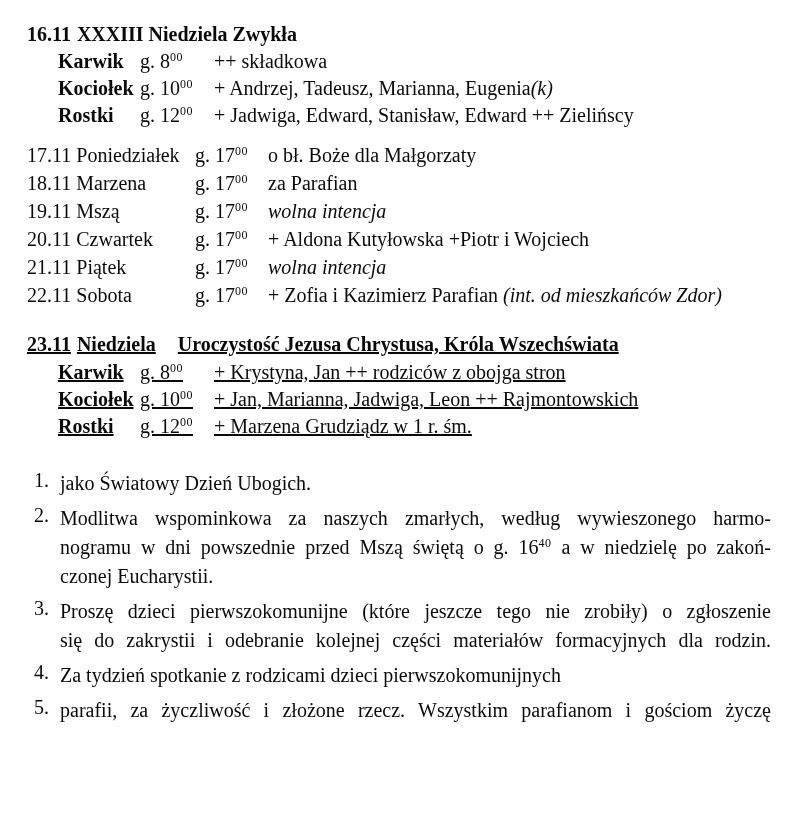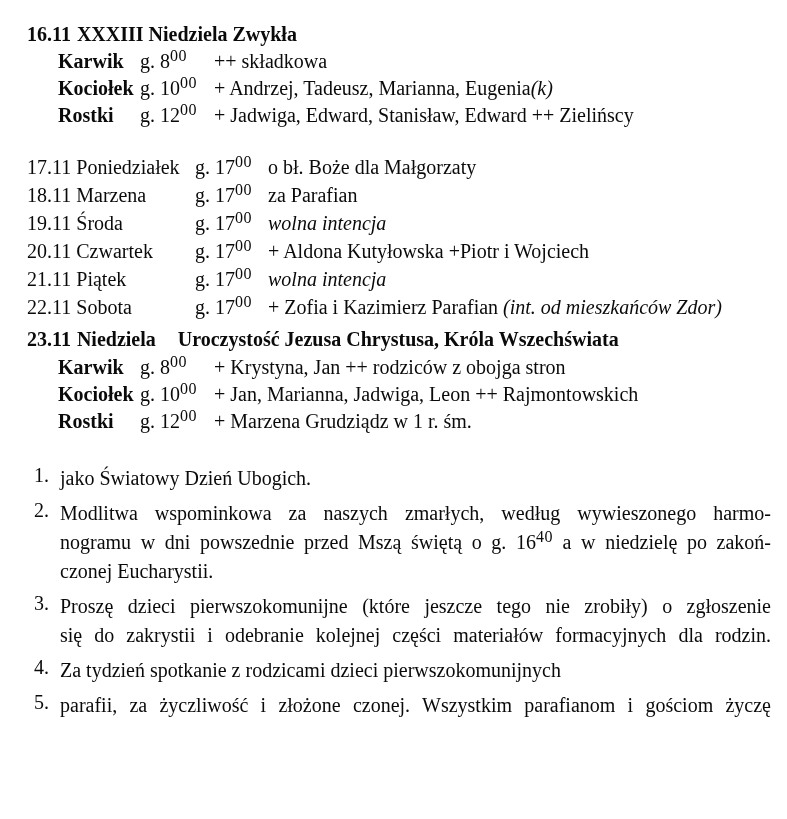--- a/index.html
+++ b/index.html
@@ -18,31 +18,31 @@
   .hdr { font-weight: bold; line-height: 28px; white-space: nowrap; }
   .hdr .gap { margin-left: 6px; }
   .hdr .title2 { margin-left: 22px; }
 
   
   .mass-row { display: flex; line-height: 27px; white-space: nowrap; padding-left: 31px; }
   .place { width: 82px; font-weight: bold; flex: none; }
   .mtime { width: 74px; flex: none; }
 
   
-  .wk { margin-top: 24px; }
+  .wk { margin-top: 12px; }
   .wk-row { display: flex; line-height: 28px; white-space: nowrap; }
   .wd-col { width: 168px; flex: none; }
   .wd-col .day { margin-left: 5px; }
   .wtime { width: 73px; flex: none; }
 
-  .sun2 { margin-top: 4px; }
+  .sun2 { margin-top: 21px; text-decoration: underline; }
   .sun2 .hdr { margin-bottom: 1px; }
 
   
-  .sup { font-size: 16px; vertical-align: 7px; line-height: 0; letter-spacing: 0.5px; }
+  .sup { font-size: 12px; vertical-align: 7px; line-height: 0; letter-spacing: 0.5px; }
 
   .it { font-style: italic; }
 
   
   .anns { margin-top: 29px; }
   .ann { display: flex; margin-bottom: 6px; padding-left: 7px; }
   .num { width: 26px; flex: none; }
   .ann-lines { flex: 1; min-width: 0; }
   .ln { line-height: 29px; }
   .just { text-align: justify; text-align-last: justify; white-space: nowrap; }
@@ -77,21 +77,21 @@
       <span class="wd-col"><span>17.11</span><span class="day">Poniedziałek</span></span>
       <span class="wtime"><span>g. 17</span><span class="sup">00</span></span>
       <span class="intent"><span>o bł. Boże dla Małgorzaty</span><span class="it"></span></span>
     </div>
     <div class="wk-row">
       <span class="wd-col"><span>18.11</span><span class="day">Marzena</span></span>
       <span class="wtime"><span>g. 17</span><span class="sup">00</span></span>
       <span class="intent"><span>za Parafian</span><span class="it"></span></span>
     </div>
     <div class="wk-row">
-      <span class="wd-col"><span>19.11</span><span class="day">Środa</span></span>
+      <span class="wd-col"><span>19.11</span><span class="day">Mszą</span></span>
       <span class="wtime"><span>g. 17</span><span class="sup">00</span></span>
       <span class="intent"><span></span><span class="it">wolna intencja</span></span>
     </div>
     <div class="wk-row">
       <span class="wd-col"><span>20.11</span><span class="day">Czwartek</span></span>
       <span class="wtime"><span>g. 17</span><span class="sup">00</span></span>
       <span class="intent"><span>+ Aldona Kutyłowska +Piotr i Wojciech</span><span class="it"></span></span>
     </div>
     <div class="wk-row">
       <span class="wd-col"><span>21.11</span><span class="day">Piątek</span></span>
@@ -154,19 +154,19 @@
     <div class="ann">
       <span class="num">4.</span>
       <div class="ann-lines">
         <div class="ln">Za tydzień spotkanie z rodzicami dzieci pierwszokomunijnych</div>
       </div>
     </div>
 
     <div class="ann">
       <span class="num">5.</span>
       <div class="ann-lines">
-        <div class="ln just">parafii, za życzliwość i złożone czonej. Wszystkim parafianom i gościom życzę</div>
+        <div class="ln just">parafii, za życzliwość i złożone rzecz. Wszystkim parafianom i gościom życzę</div>
       </div>
     </div>
 
   </section>
 
 </div>
 
 </body></html>

